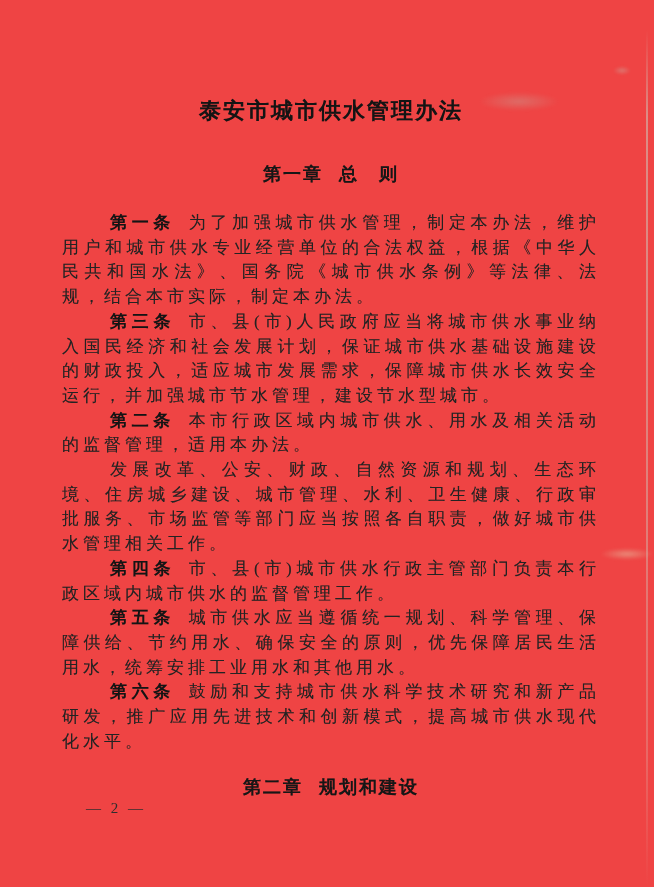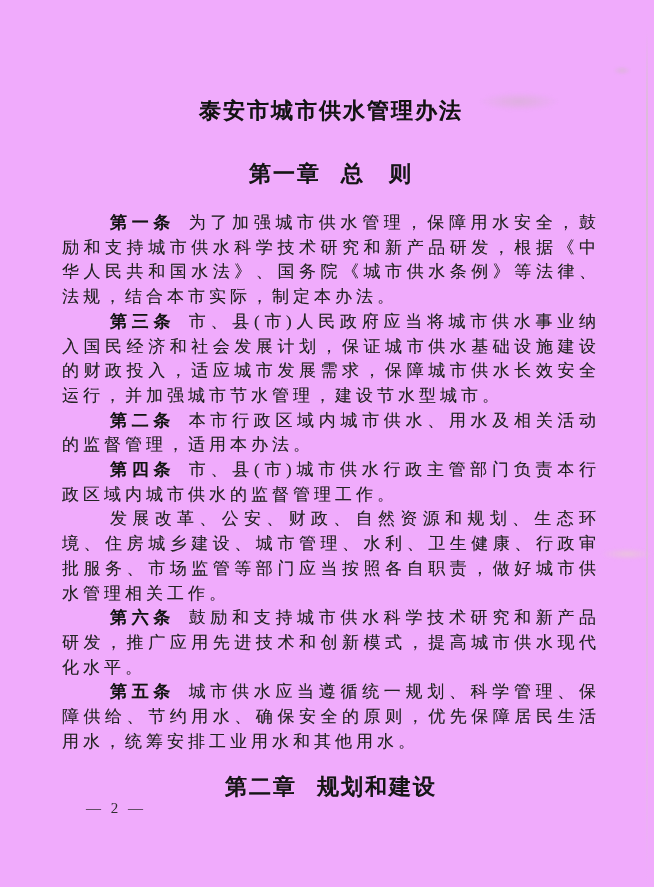--- a/index.html
+++ b/index.html
@@ -7,21 +7,21 @@
     padding: 0;
     width: 654px;
     height: 887px;
     overflow: hidden;
     background: #e8e6e0;
   }
   .page {
     position: relative;
     width: 654px;
     height: 887px;
-    background: #f0abfc;
+    background: #ef4444;
     box-sizing: border-box;
     overflow: hidden;
     font-family: "Liberation Serif", serif;
     color: #262626;
   }
   .content {
     position: relative;
     box-sizing: border-box;
     width: 100%;
     height: 100%;
@@ -36,21 +36,21 @@
     line-height: 30px;
     letter-spacing: 2px;
     color: #141414;
     text-shadow: 0 0 0.5px rgba(20,20,20,0.45);
   }
   .chapter-heading {
     margin: 36px 0 0 0;
     text-align: center;
     font-family: "Liberation Sans", sans-serif;
     font-weight: bold;
-    font-size: 22px;
+    font-size: 18px;
     line-height: 24px;
     letter-spacing: 2px;
     color: #161616;
     text-shadow: 0 0 0.5px rgba(20,20,20,0.4);
   }
   .chapter-heading .chapter-title {
     margin-left: 0.9em;
   }
   .chapter-heading.second {
     margin-top: 21px;
@@ -140,33 +140,33 @@
   <div class="scan-edge-line"></div>
 
   <div class="content">
 
     <h1 class="doc-title">泰安市城市供水管理办法</h1>
 
     <h2 class="chapter-heading"><span>第一章</span><span class="chapter-title">总　则</span></h2>
 
     <div class="body-text">
 
-      <p class="para"><span class="article-label">第一条</span><span>为了加强城市供水管理，保障用水安全，鼓励和支持城市供水科学技术研究和新产品研发，根据《中华人民共和国水法》、国务院《城市供水条例》等法律、法规，结合本市实际，制定本办法。</span></p>
+      <p class="para"><span class="article-label">第一条</span><span>为了加强城市供水管理，制定本办法，维护用户和城市供水专业经营单位的合法权益，根据《中华人民共和国水法》、国务院《城市供水条例》等法律、法规，结合本市实际，制定本办法。</span></p>
 
       <p class="para"><span class="article-label">第三条</span><span>市、县(市)人民政府应当将城市供水事业纳入国民经济和社会发展计划，保证城市供水基础设施建设的财政投入，适应城市发展需求，保障城市供水长效安全运行，并加强城市节水管理，建设节水型城市。</span></p>
 
       <p class="para"><span class="article-label">第二条</span><span>本市行政区域内城市供水、用水及相关活动的监督管理，适用本办法。</span></p>
 
+      <p class="para">发展改革、公安、财政、自然资源和规划、生态环境、住房城乡建设、城市管理、水利、卫生健康、行政审批服务、市场监管等部门应当按照各自职责，做好城市供水管理相关工作。</p>
+
       <p class="para"><span class="article-label">第四条</span><span>市、县(市)城市供水行政主管部门负责本行政区域内城市供水的监督管理工作。</span></p>
 
-      <p class="para">发展改革、公安、财政、自然资源和规划、生态环境、住房城乡建设、城市管理、水利、卫生健康、行政审批服务、市场监管等部门应当按照各自职责，做好城市供水管理相关工作。</p>
+      <p class="para"><span class="article-label">第五条</span><span>城市供水应当遵循统一规划、科学管理、保障供给、节约用水、确保安全的原则，优先保障居民生活用水，统筹安排工业用水和其他用水。</span></p>
 
       <p class="para"><span class="article-label">第六条</span><span>鼓励和支持城市供水科学技术研究和新产品研发，推广应用先进技术和创新模式，提高城市供水现代化水平。</span></p>
-
-      <p class="para"><span class="article-label">第五条</span><span>城市供水应当遵循统一规划、科学管理、保障供给、节约用水、确保安全的原则，优先保障居民生活用水，统筹安排工业用水和其他用水。</span></p>
 
       <h2 class="chapter-heading second"><span>第二章</span><span class="chapter-title">规划和建设</span></h2>
 
 
     </div>
 
     <div class="page-number">— 2 —</div>
 
   </div>
 </div>

